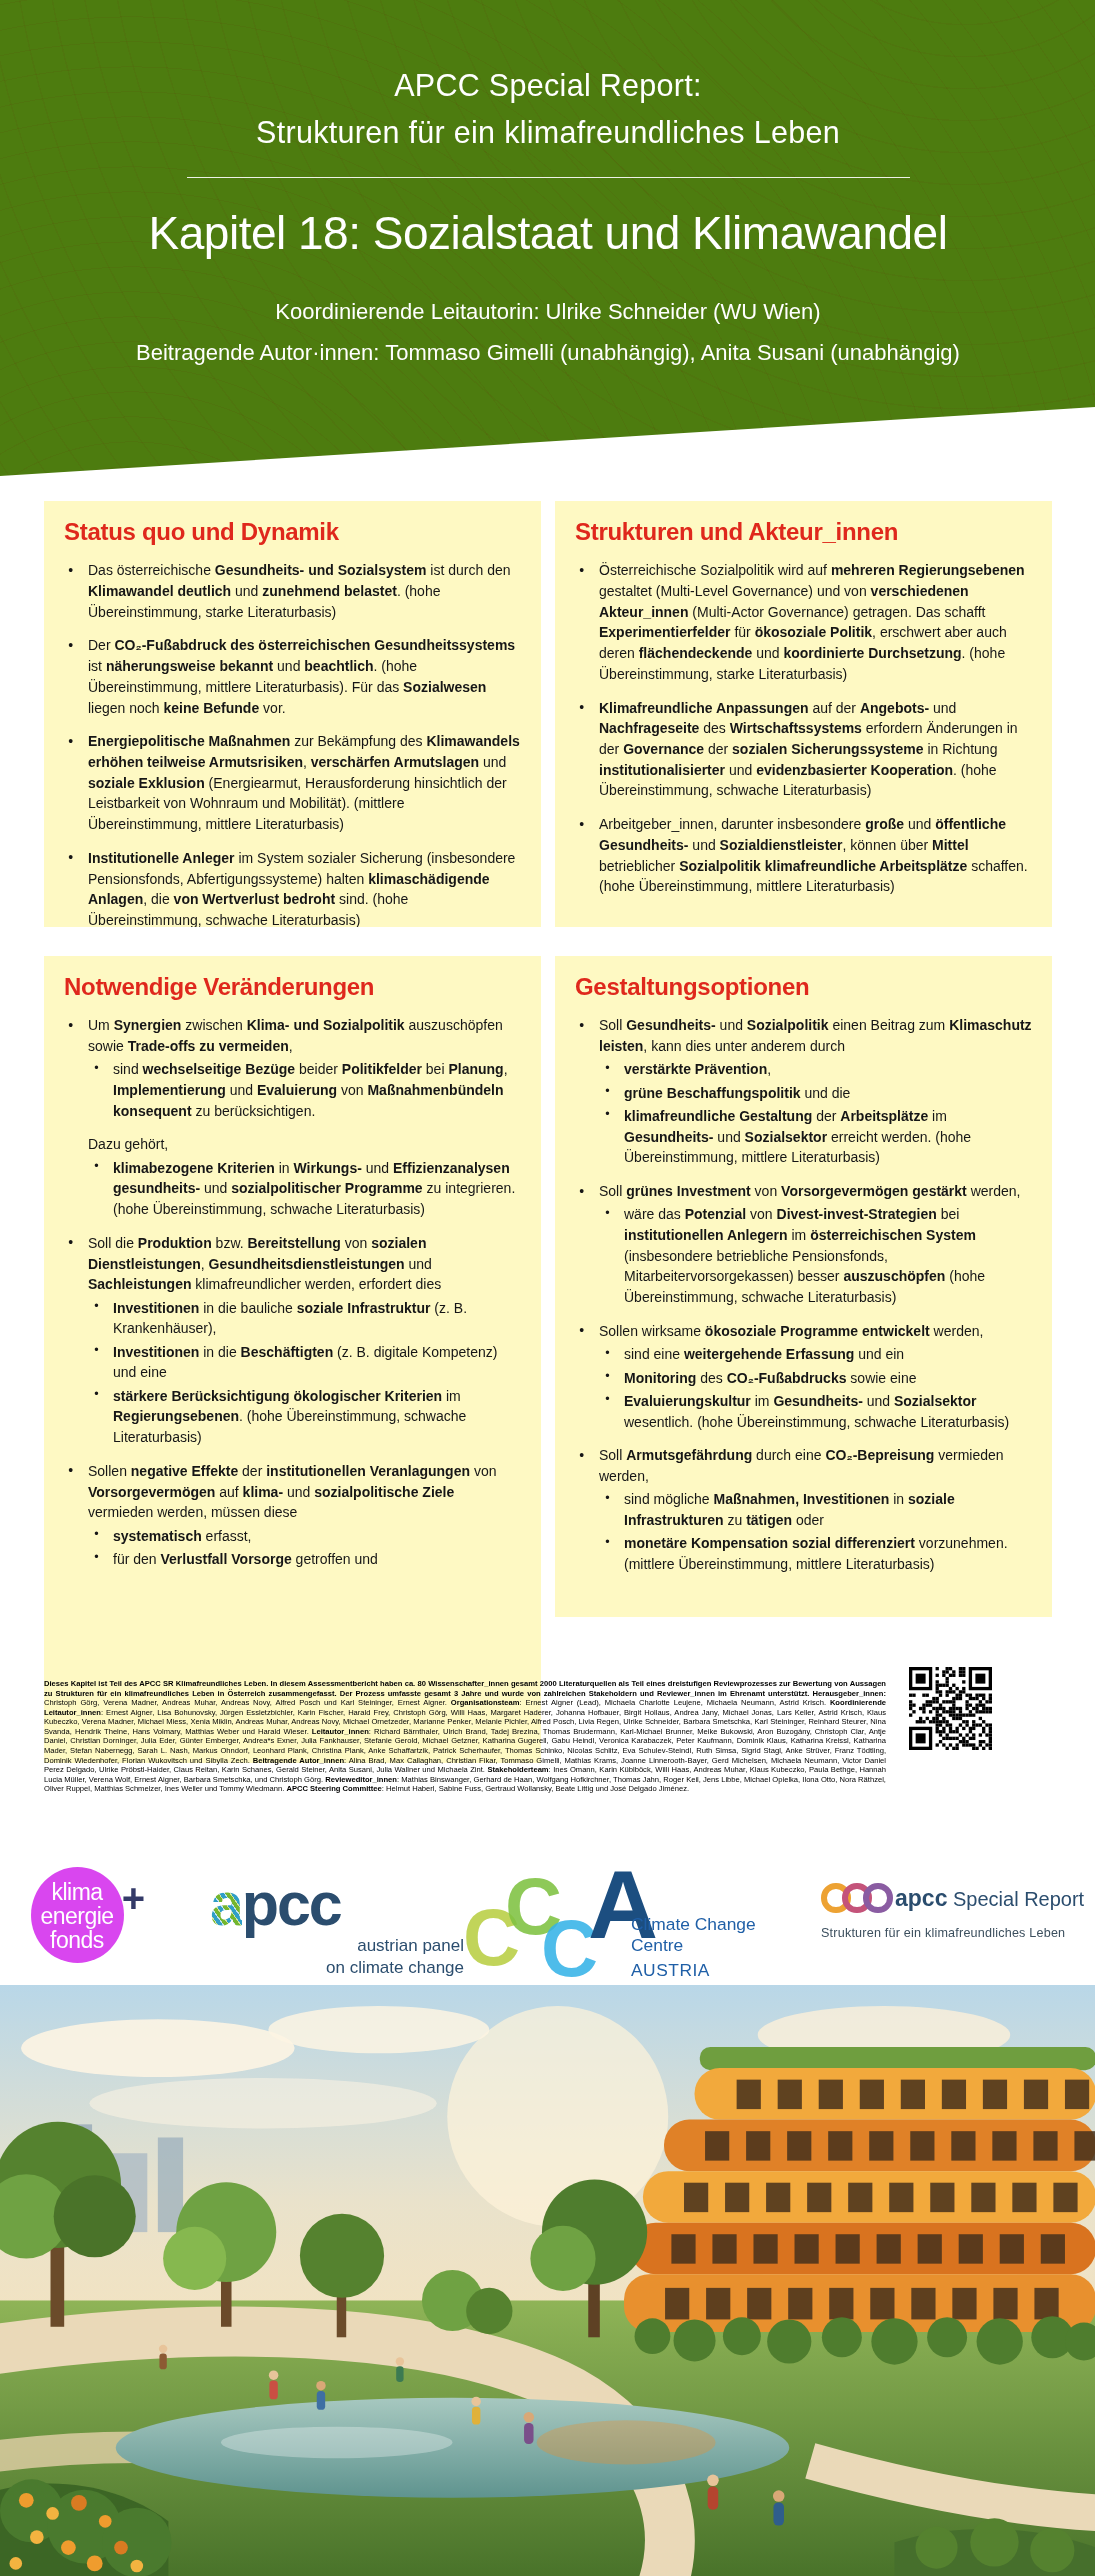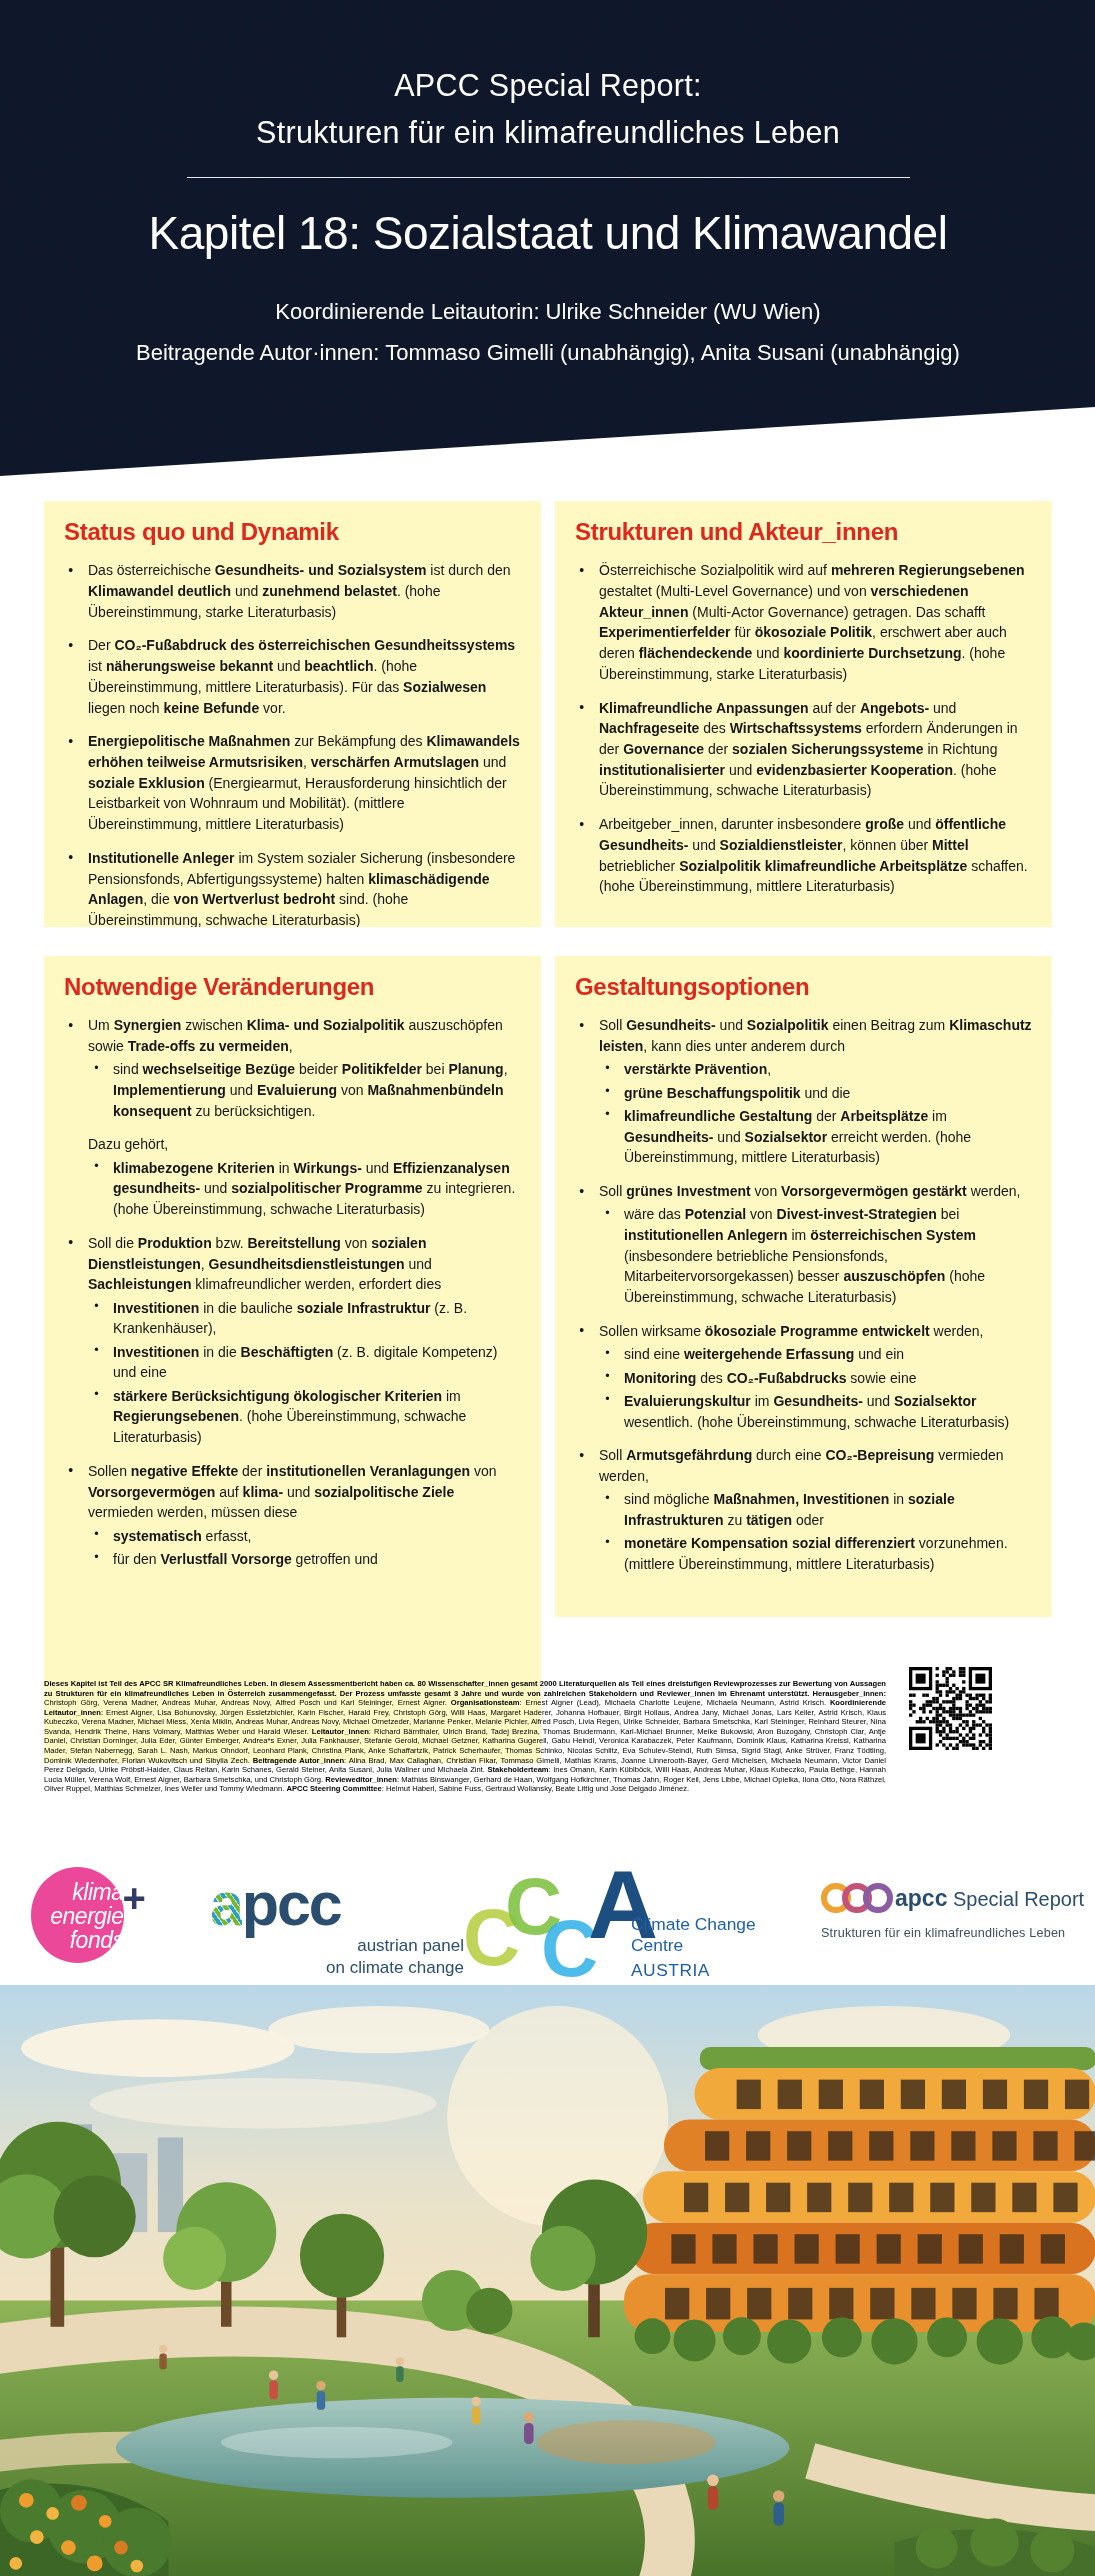--- a/index.html
+++ b/index.html
@@ -1,21 +1,21 @@
 <!DOCTYPE html>
 <html style="font-size:8.4px"><head>
 <meta charset="utf-8">
 <style>
   html,body{margin:0;padding:0;background:#ffffff;}
   *{box-sizing:border-box;}
   .poster{position:relative;width:1096px;height:2576px;background:#ffffff;overflow:hidden;
           font-family:"Liberation Sans","DejaVu Sans",sans-serif;color:#111;}
 
   
-  .header{position:absolute;left:0;top:0;width:1096px;height:476px;background:#0f172a;
+  .header{position:absolute;left:0;top:0;width:1096px;height:476px;background:#4d7c0f;
           clip-path:polygon(0 0,1096px 0,1096px 407px,0 476px);}
   .header::before{content:"";position:absolute;inset:0;
           background:
             repeating-radial-gradient(circle at 12% 140%, transparent 0 24px, rgba(110,0,0,.06) 24px 25px),
             repeating-radial-gradient(circle at 88% -35%, transparent 0 30.5px, rgba(110,0,0,.05) 30.5px 32px);}
   .header-inner{position:relative;padding-top:62px;text-align:center;color:#fff;}
   .h-small{font-size:30.5px;line-height:1.55;font-weight:400;letter-spacing:0.3px;}
   .h-divider{width:723px;height:1.6px;background:rgba(255,255,255,.9);margin:20px auto 29.5px auto;}
   .h-chapter{font-size:46px;font-weight:400;letter-spacing:-0.5px;line-height:1.1;}
   .h-authors{margin-top:34px;font-size:22px;line-height:1.85;font-weight:400;}
@@ -36,23 +36,23 @@
   .box li.lvl2::before{content:"\2022";position:absolute;left:4.2px;top:-0.5px;font-size:12.6px;}
   .box li:first-child{margin-top:0;}
   .b{font-weight:700;}
 
   
   .credits{position:absolute;left:44px;top:1679px;width:842px;font-size:7.6px;line-height:1.26;
            text-align:justify;color:#000;}
   .qr{position:absolute;left:909px;top:1667px;width:83px;height:83px;background:#fff;}
 
   
-  .logo-klima{position:absolute;left:30.5px;top:1867px;width:93px;height:96px;background:#ec4899;
-              border-radius:50%;color:#fff;text-align:right;padding-top:13.7px;font-size:23px;line-height:1.04;
-              font-weight:400;letter-spacing:-0.5px;font-style:italic;}
+  .logo-klima{position:absolute;left:30.5px;top:1867px;width:93px;height:96px;background:#d946ef;
+              border-radius:50%;color:#fff;text-align:center;padding-top:13.7px;font-size:23px;line-height:1.04;
+              font-weight:400;letter-spacing:-0.5px;}
   .klima-plus{position:absolute;right:-21px;top:10.5px;font-size:40px;font-weight:700;color:#333a68;line-height:1;}
   .logo-apcc{position:absolute;left:210px;top:1877px;width:253px;}
   .apcc-word{font-size:61px;font-weight:700;color:#2b4d6e;letter-spacing:-2.1px;line-height:.9;}
   .apcc-a{background:repeating-linear-gradient(55deg,#74b62e 0 3.7px,#cfe3a0 3.7px 4.7px,#2f9ec7 4.7px 8.4px,#bfe0ee 8.4px 9.5px);
           -webkit-background-clip:text;background-clip:text;color:transparent;}
   .apcc-sub{margin-left:80px;width:174px;text-align:right;font-size:17px;color:#2b4d6e;line-height:1.3;margin-top:3.2px;}
   .logo-ccca{position:absolute;left:463px;top:1852px;width:347px;height:126px;}
   .ccca-c{position:absolute;font-weight:700;font-size:79px;line-height:1;opacity:.88;}
   .ccca-c1{left:0;top:46px;color:#b9cf44;}
   .ccca-c2{left:42px;top:14.7px;color:#7fc241;}

